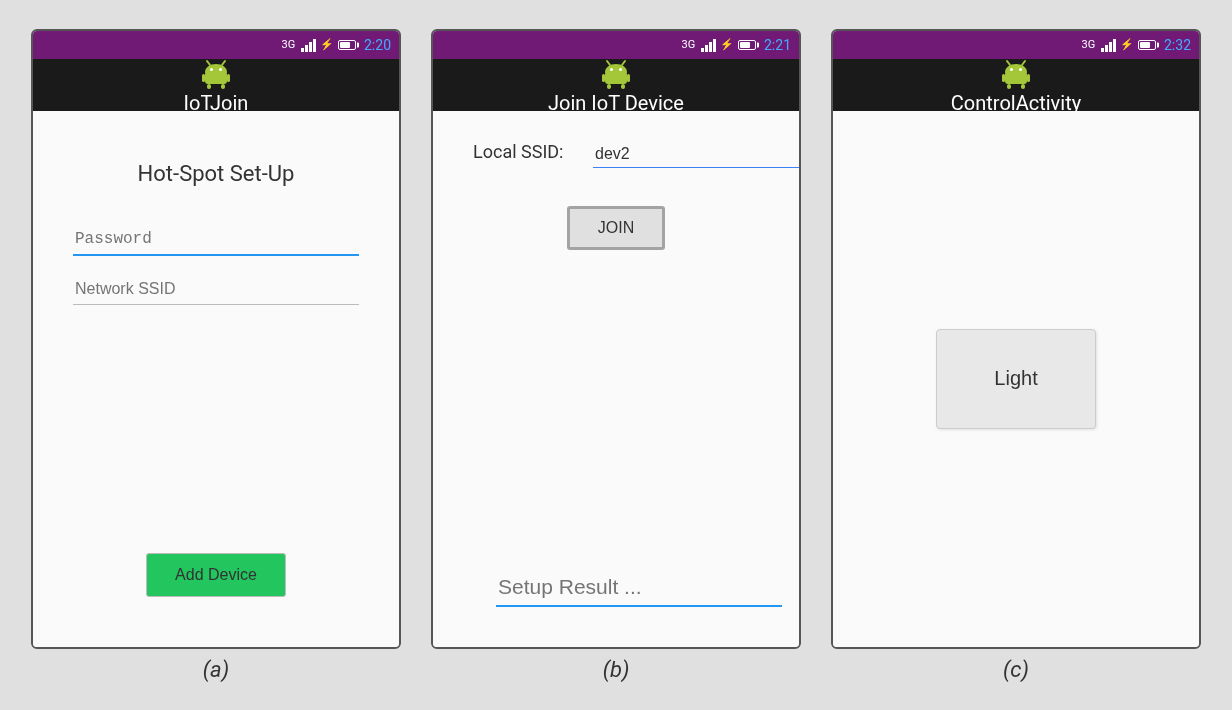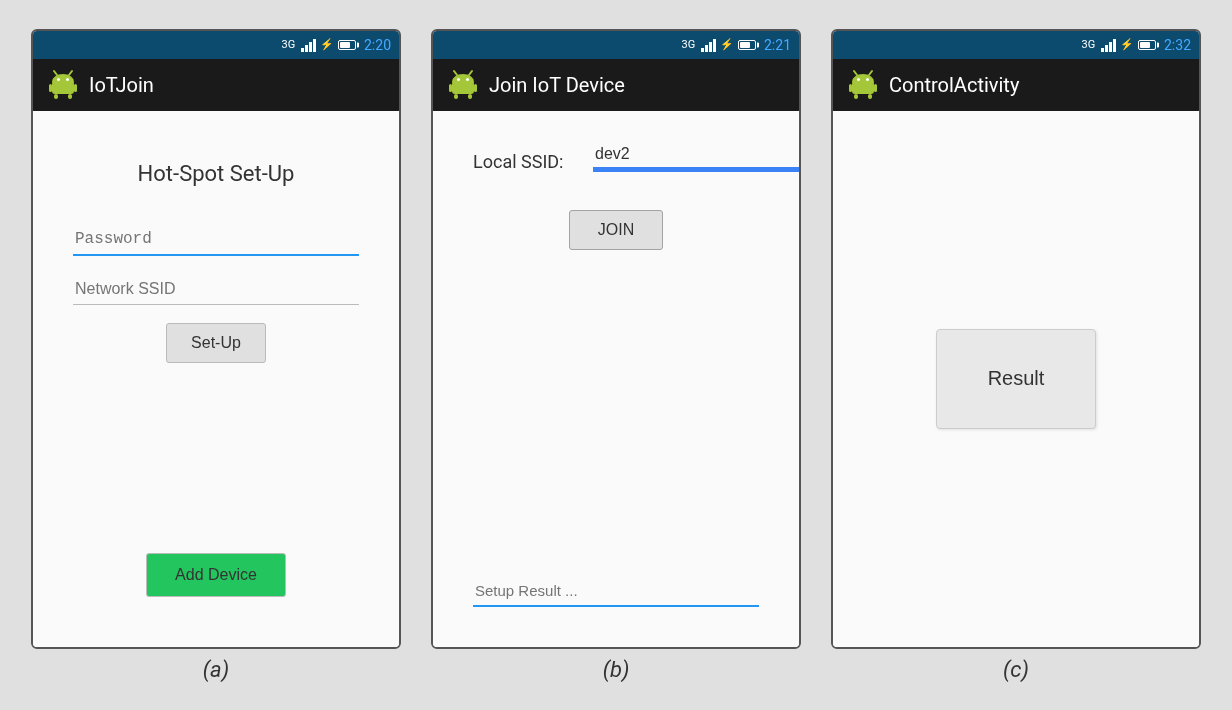--- a/index.html
+++ b/index.html
@@ -27,21 +27,21 @@
       background: #fff;
       border: 2px solid #555;
       border-radius: 6px;
       overflow: hidden;
       display: flex;
       flex-direction: column;
     }
 
     
     .status-bar {
-      background: #0c4a6e;
+      background: #701a75;
       color: #fff;
       height: 28px;
       display: flex;
       align-items: center;
       justify-content: flex-end;
       padding: 0 8px;
       font-size: 12px;
       gap: 4px;
       flex-shrink: 0;
     }
@@ -97,22 +97,23 @@
       color: #fff;
     }
 
     
     .title-bar {
       background: #1a1a1a;
       height: 52px;
       display: flex;
       align-items: center;
       padding: 0 14px;
-      gap: 10px;
+      gap: 0;
       flex-shrink: 0;
+      flex-direction: column;
     }
     .android-icon {
       width: 32px;
       height: 32px;
       flex-shrink: 0;
     }
     .title-bar-text {
       color: #fff;
       font-size: 20px;
       font-weight: 400;
@@ -184,65 +185,66 @@
       margin-bottom: 20px;
     }
 
     
     .screen-b {
       padding: 30px 40px;
       gap: 0;
     }
     .field-row {
       display: flex;
-      align-items: flex-end;
+      align-items: flex-start;
       margin-bottom: 28px;
     }
     .field-label {
       font-size: 18px;
       color: #333;
       min-width: 120px;
       flex-shrink: 0;
     }
     .field-input {
       flex: 1;
       border: none;
-      border-bottom: 5px solid #3b82f6;
+      border-bottom: 1px solid #3b82f6;
       background: transparent;
       font-size: 16px;
       color: #333;
       padding: 4px 2px;
       outline: none;
     }
     .join-btn-container {
       display: flex;
       justify-content: center;
       margin-top: 10px;
       margin-bottom: 10px;
     }
     .btn-join {
       background: #e0e0e0;
-      border: 1px solid #a3a3a3;
+      border: 3px solid #a3a3a3;
       border-radius: 3px;
       padding: 10px 28px;
       font-size: 16px;
       color: #333;
       cursor: pointer;
     }
     .screen-b-spacer { flex: 1; }
     .setup-result-field {
       width: 100%;
       border: none;
       border-bottom: 2px solid #2196F3;
       background: transparent;
-      font-size: 15px;
+      font-size: 21px;
       color: #ef4444;
       padding: 6px 2px;
       outline: none;
       margin-bottom: 10px;
+      margin-left: 23px;
     }
 
     
     .screen-c {
       align-items: center;
       justify-content: center;
     }
     .light-button {
       background: #e8e8e8;
       border: 1px solid #ccc;
@@ -300,21 +302,20 @@
         <rect x="2" y="15" width="3" height="8" rx="1.5" fill="#a4c639"></rect>
         <rect x="27" y="15" width="3" height="8" rx="1.5" fill="#a4c639"></rect>
       </svg>
       <span class="title-bar-text">IoTJoin</span>
     </div>
 
     <div class="screen-content screen-a">
       <div class="heading">Hot-Spot Set-Up</div>
       <input class="input-field" type="text" placeholder="Password" style="">
       <input class="input-field-plain" type="text" placeholder="Network SSID" style="">
-      <button class="btn-gray">Set-Up</button>
       <div class="spacer-flex"></div>
       <button class="btn-add-device">Add Device</button>
     </div>
   </div>
   <span class="caption">(a)</span>
 </div>
 
 <div class="phone-wrapper">
   <div class="phone">
     <div class="status-bar">
@@ -386,17 +387,17 @@
         <line x1="10" y1="6" x2="7" y2="2" stroke="#a4c639" stroke-width="2" stroke-linecap="round"></line>
         <line x1="22" y1="6" x2="25" y2="2" stroke="#a4c639" stroke-width="2" stroke-linecap="round"></line>
         <rect x="7" y="25" width="4" height="5" rx="2" fill="#a4c639"></rect>
         <rect x="21" y="25" width="4" height="5" rx="2" fill="#a4c639"></rect>
         <rect x="2" y="15" width="3" height="8" rx="1.5" fill="#a4c639"></rect>
         <rect x="27" y="15" width="3" height="8" rx="1.5" fill="#a4c639"></rect>
       </svg>
       <span class="title-bar-text">ControlActivity</span>
     </div>
     <div class="screen-content screen-c">
-      <button class="light-button">Result</button>
+      <button class="light-button">Light</button>
     </div>
   </div>
   <span class="caption">(c)</span>
 </div>
 
 </body></html>

